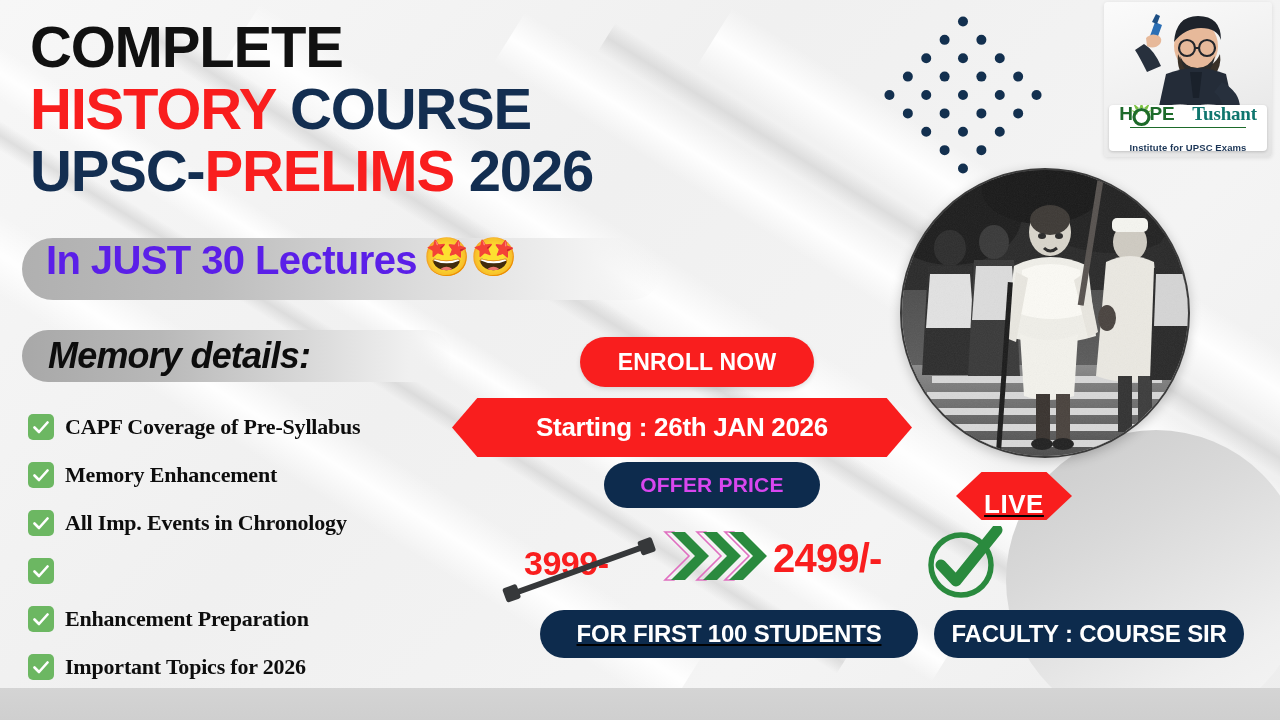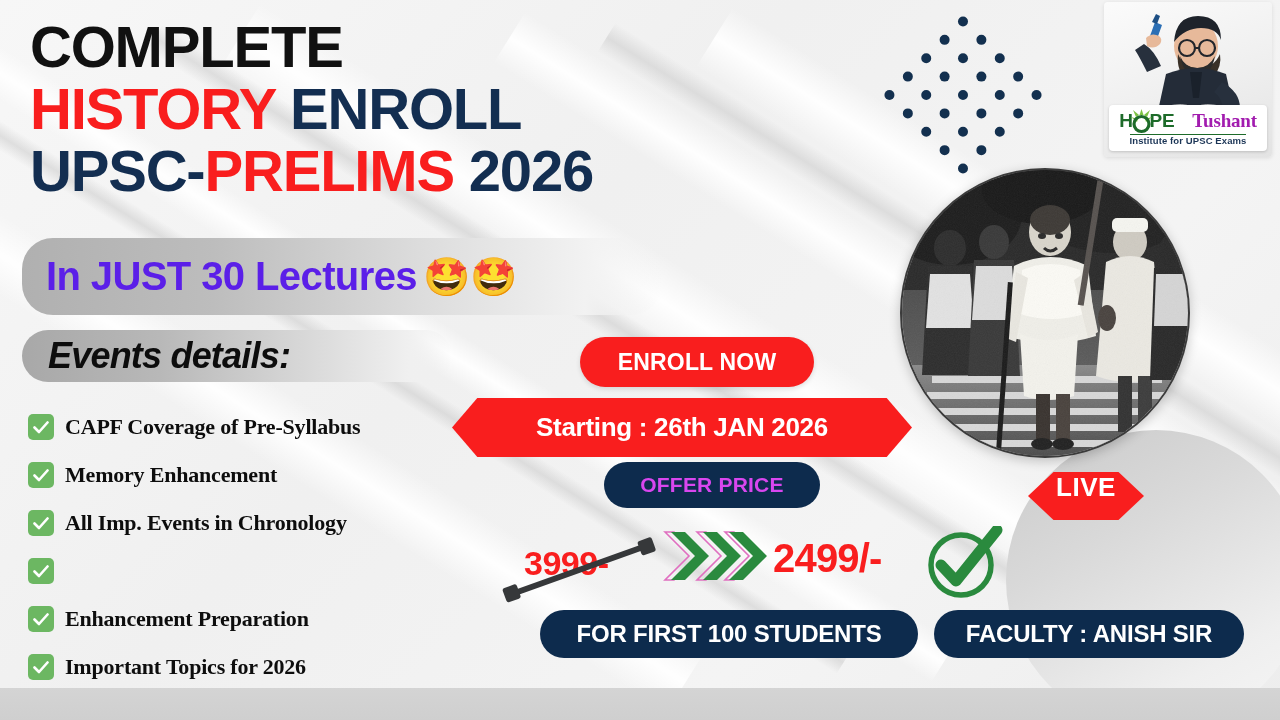--- a/index.html
+++ b/index.html
@@ -62,43 +62,43 @@
     background:#fff; border-radius:4px;
     box-shadow:0 1px 3px rgba(0,0,0,.18);
     display:flex; flex-direction:column; align-items:center; justify-content:center;
     overflow:hidden;
   }
   #logo-wordmark { display:flex; align-items:center; gap:0px; line-height:1; }
   .lm-h { font:900 19px "Liberation Sans",sans-serif; color:#1d6b2a; letter-spacing:-.3px; }
   .lm-o { position:relative; display:inline-block; width:17px; height:19px; }
   .lm-o svg { position:absolute; left:-2px; top:-3px; }
   .lm-pe { font:900 19px "Liberation Sans",sans-serif; color:#1d6b2a; letter-spacing:-.3px; }
-  .lm-name { font:700 19px "Liberation Serif",serif; color:#a21caf; margin-left:18px; letter-spacing:-.2px; }
+  .lm-name { font:700 19px "Liberation Serif",serif; color:#0f766e; margin-left:18px; letter-spacing:-.2px; }
   #logo-tagline {
     font:700 9.5px "Liberation Sans",sans-serif; color:#1b3556;
-    border-top:1.4px solid #1d6b2a; margin-top:2px; padding-top:0;
+    border-top:1.4px solid #1d6b2a; margin-top:2px; padding-top:14px;
     letter-spacing:.1px;
   }
 
   
   #headline { position:absolute; left:30px; top:16px; width:740px; }
   .hl {
     font:900 58px/1.07 "Liberation Sans",sans-serif;
     letter-spacing:-1.2px;
   }
   .c-black { color:#111; }
   .c-red   { color:#f91e1e; }
   .c-navy  { color:#132e51; }
 
   
   #lectures-pill {
-    position:absolute; left:22px; top:238px; width:640px; height:77px;
+    position:absolute; left:22px; top:238px; width:640px; height:62px;
     border-radius:31px;
     background:linear-gradient(90deg,#b0b0b0 0%,#bdbdbd 30%,#dcdcdc 62%,#f2f2f2 88%,rgba(244,244,244,0) 100%);
-    display:flex; align-items:center; padding-left:24px;
+    display:flex; align-items:flex-start; padding-left:24px;
   }
   #lectures-text {
     font:900 40px "Liberation Sans",sans-serif;
     color:#5b1fe8; letter-spacing:-.6px; white-space:nowrap;
   }
   .star-emoji { font-size:38px; line-height:1; margin-left:6px; letter-spacing:0; }
 
   
   #details-pill {
     position:absolute; left:22px; top:330px; width:430px; height:52px;
@@ -160,21 +160,21 @@
   #new-price {
     position:absolute; left:275px; top:12px;
     font:900 40px "Liberation Sans",sans-serif; color:#f91e1e; letter-spacing:-.8px;
   }
   #check-circle { position:absolute; left:427px; top:2px; }
 
   
   #first100-btn {
     position:absolute; left:540px; top:610px; width:378px; height:48px;
     background:#0d2b4d; border-radius:24px;
-    display:flex; align-items:center; justify-content:center;
+    display:flex; align-items:center; justify-content:center;text-decoration:underline;
   }
   #faculty-btn {
     position:absolute; left:934px; top:610px; width:310px; height:48px;
     background:#0d2b4d; border-radius:24px;
     display:flex; align-items:center; justify-content:center;
   }
   #first100-btn span, #faculty-btn span {
     font:700 24px "Liberation Sans",sans-serif; color:#fff; letter-spacing:-.2px;
   }
 
@@ -183,24 +183,24 @@
     position:absolute; left:900px; top:168px; width:290px; height:290px;
     border-radius:50%; overflow:hidden;
     border:2.5px solid #3b3b3b;
     box-shadow:0 3px 12px rgba(0,0,0,.22);
     background:#cfcfcf;
   }
   #photo-circle svg { display:block; }
 
   
   #live-badge {
-    position:absolute; left:1028px; top:472px; width:116px; height:48px;
+    position:absolute; left:956px; top:472px; width:116px; height:48px;
     background:#f91e1e;
     clip-path:polygon(0% 50%, 22% 0%, 78% 0%, 100% 50%, 78% 100%, 22% 100%);
-    display:flex; align-items:flex-start; justify-content:center;
+    display:flex; align-items:flex-end; justify-content:center;text-decoration:underline;
   }
   #live-badge span { font:700 26px "Liberation Sans",sans-serif; color:#fff; letter-spacing:.5px; }
 </style>
 </head>
 <body>
 
 <div id="stage">
 
   <div class="bg-streak" style="left:150px;top:-220px;width:70px;height:1180px;"></div>
   <div class="bg-streak" style="left:420px;top:-240px;width:46px;height:1180px;"></div>
@@ -399,34 +399,34 @@
       </div>
       <div id="logo-tagline">Institute for UPSC Exams</div>
     </div>
   </div>
 
   <div id="headline">
     <div class="hl">
       <span class="c-black">COMPLETE</span>
     </div>
     <div class="hl">
-      <span class="c-red">HISTORY</span><span class="c-navy"> ENROLL</span>
+      <span class="c-red">HISTORY</span><span class="c-navy"> COURSE</span>
     </div>
     <div class="hl">
       <span class="c-navy">UPSC-</span><span class="c-red">PRELIMS</span><span class="c-navy"> 2026</span>
     </div>
   </div>
 
   <div id="lectures-pill">
     <span id="lectures-text">In JUST 30 Lectures</span>
     <span class="star-emoji">🤩🤩</span>
   </div>
 
   <div id="details-pill">
-    <span id="details-text">Events details:</span>
+    <span id="details-text">Memory details:</span>
   </div>
 
   <div id="feature-list">
     <div class="feature-row">
       <span class="check-box">
           <svg width="16" height="13" viewBox="0 0 16 13">
             <path d="M1.5 6.5 L6 11 L14.5 1.5" fill="none" stroke="#fff" stroke-width="2.6" stroke-linecap="round" stroke-linejoin="round"></path>
           </svg>
         </span>
       <span class="feature-label">CAPF Coverage of Pre-Syllabus</span>
@@ -510,16 +510,16 @@
     <svg id="check-circle" width="78" height="74" viewBox="0 0 78 74" xmlns="http://www.w3.org/2000/svg">
       <circle cx="36" cy="39" r="30" fill="none" stroke="#2a8a3e" stroke-width="5.5"></circle>
       <path d="M16 39 L31 55 L72 4" fill="none" stroke="#2a8a3e" stroke-width="11" stroke-linecap="round" stroke-linejoin="round"></path>
     </svg>
   </div>
 
   <div id="first100-btn">
     <span>FOR FIRST 100 STUDENTS</span>
   </div>
   <div id="faculty-btn">
-    <span>FACULTY : ANISH SIR</span>
+    <span>FACULTY : COURSE SIR</span>
   </div>
 
 </div>
 
 </body></html>

